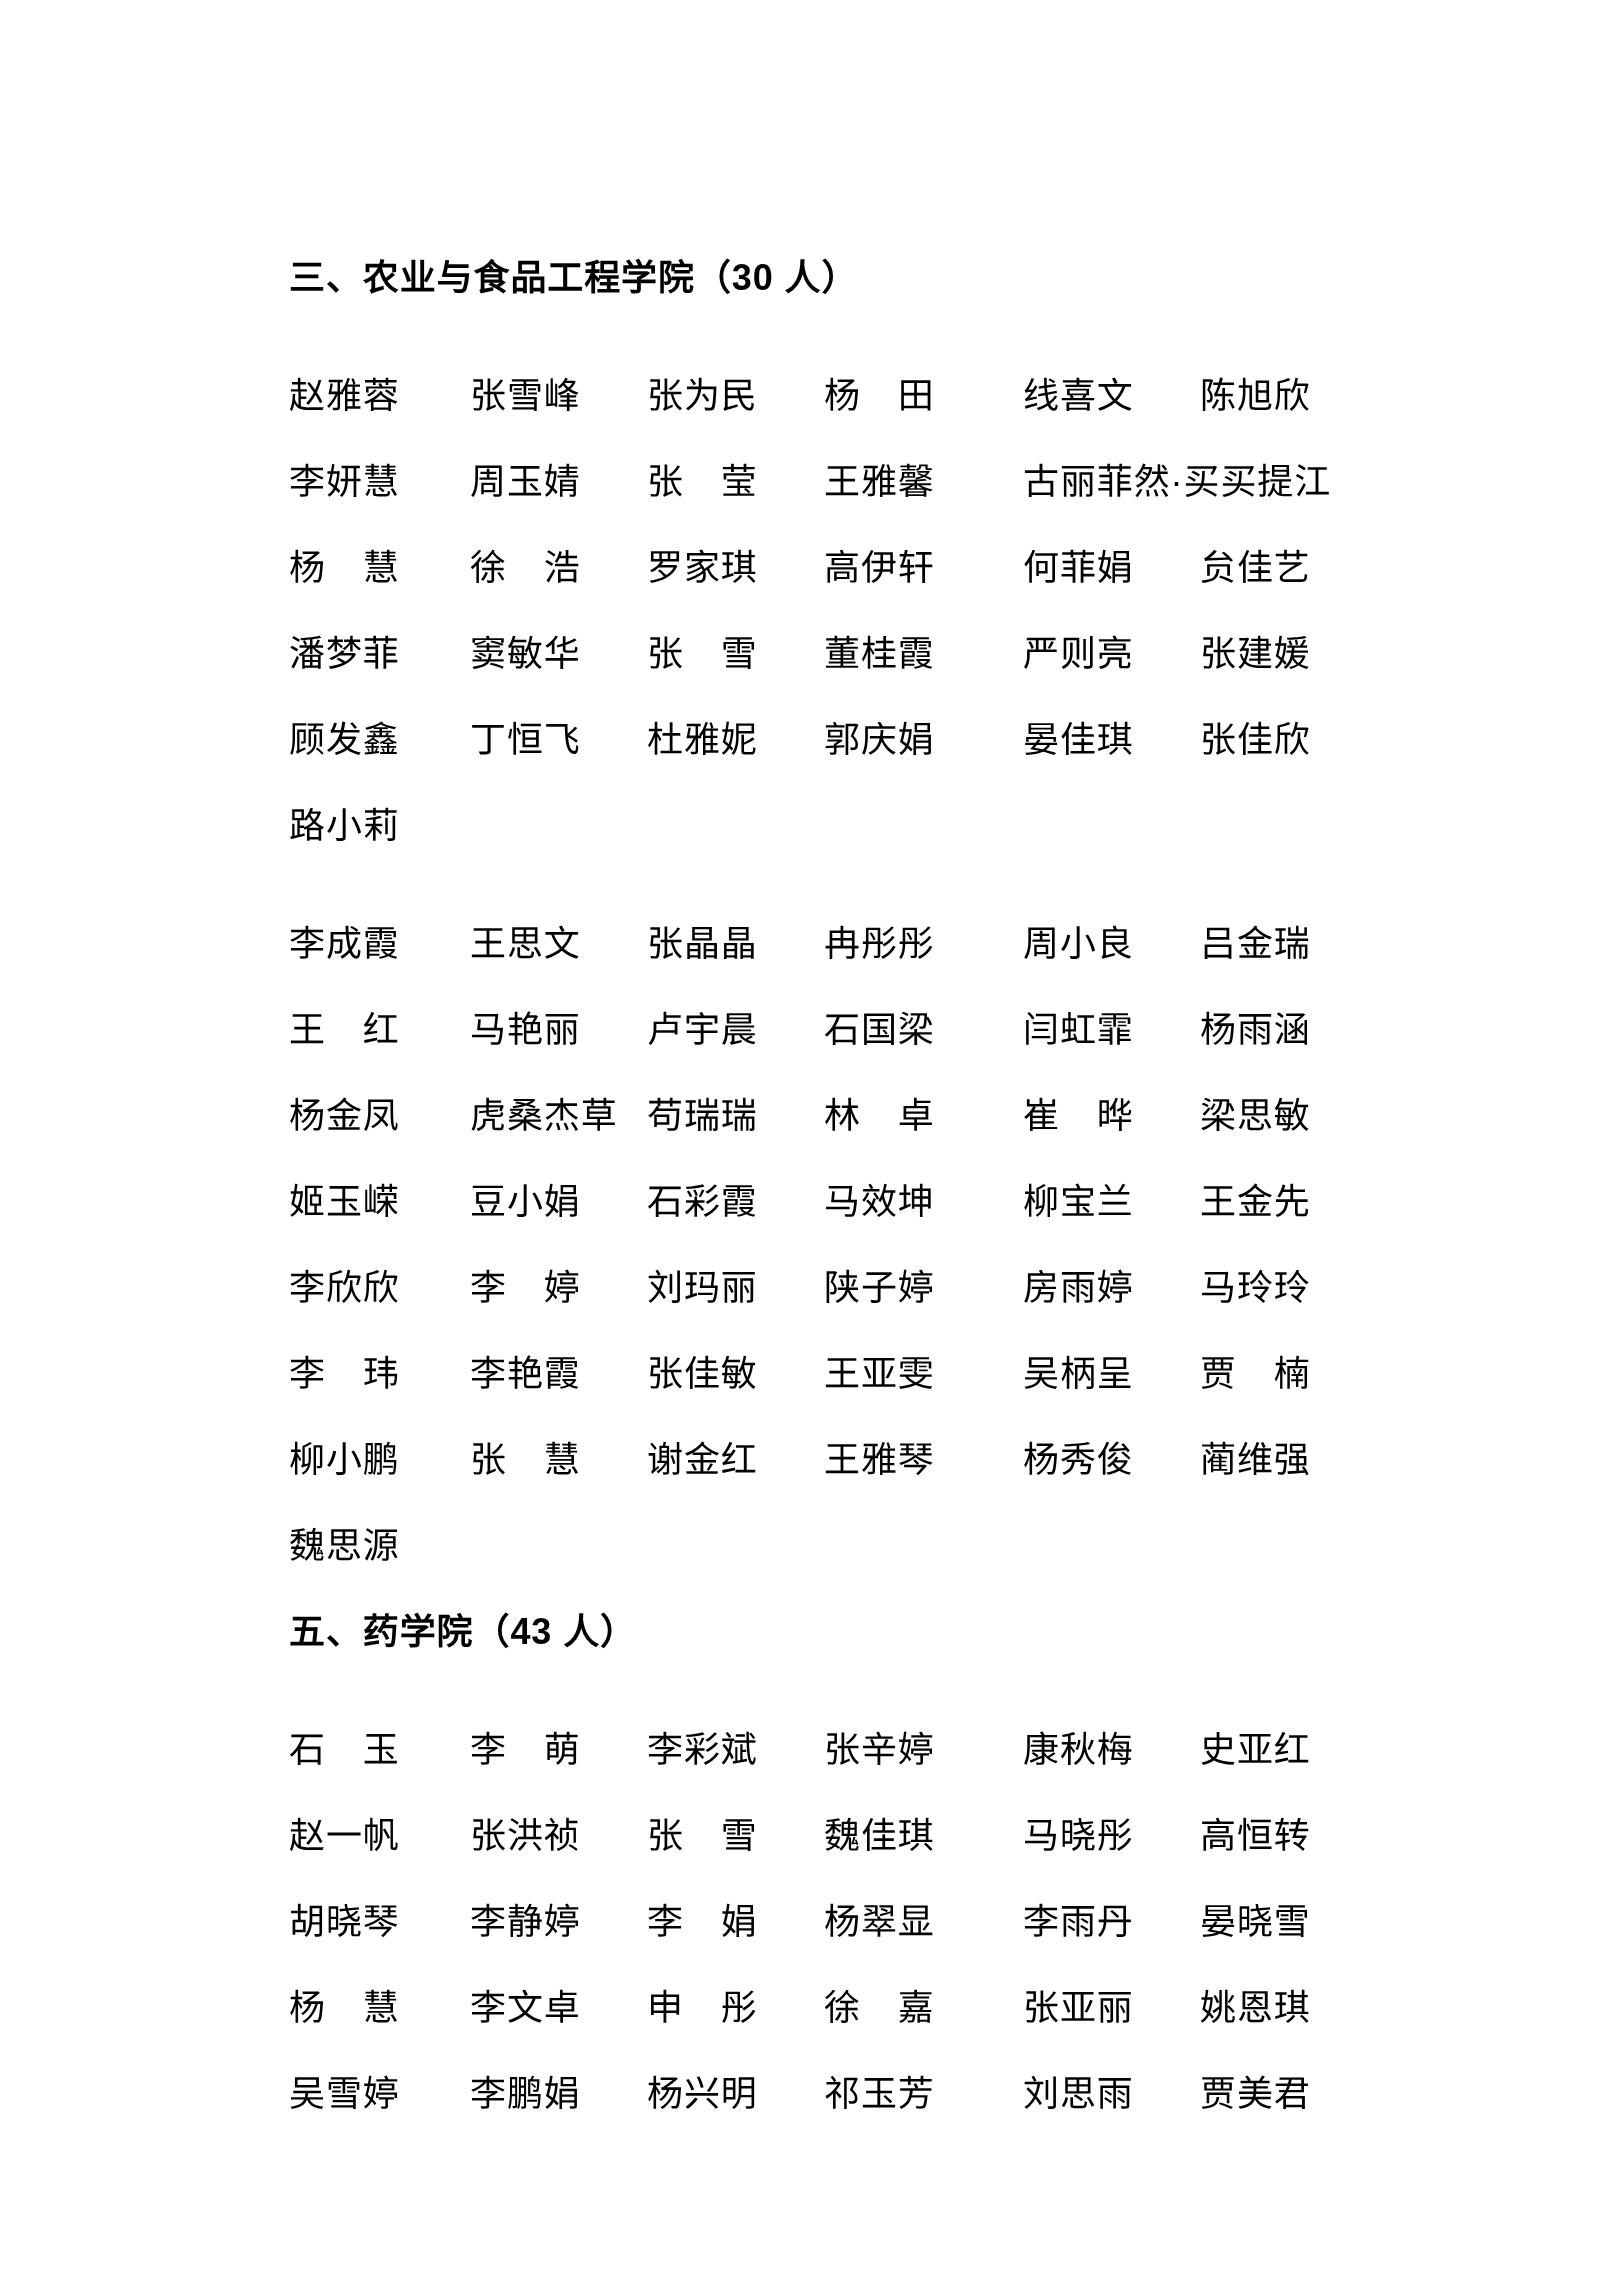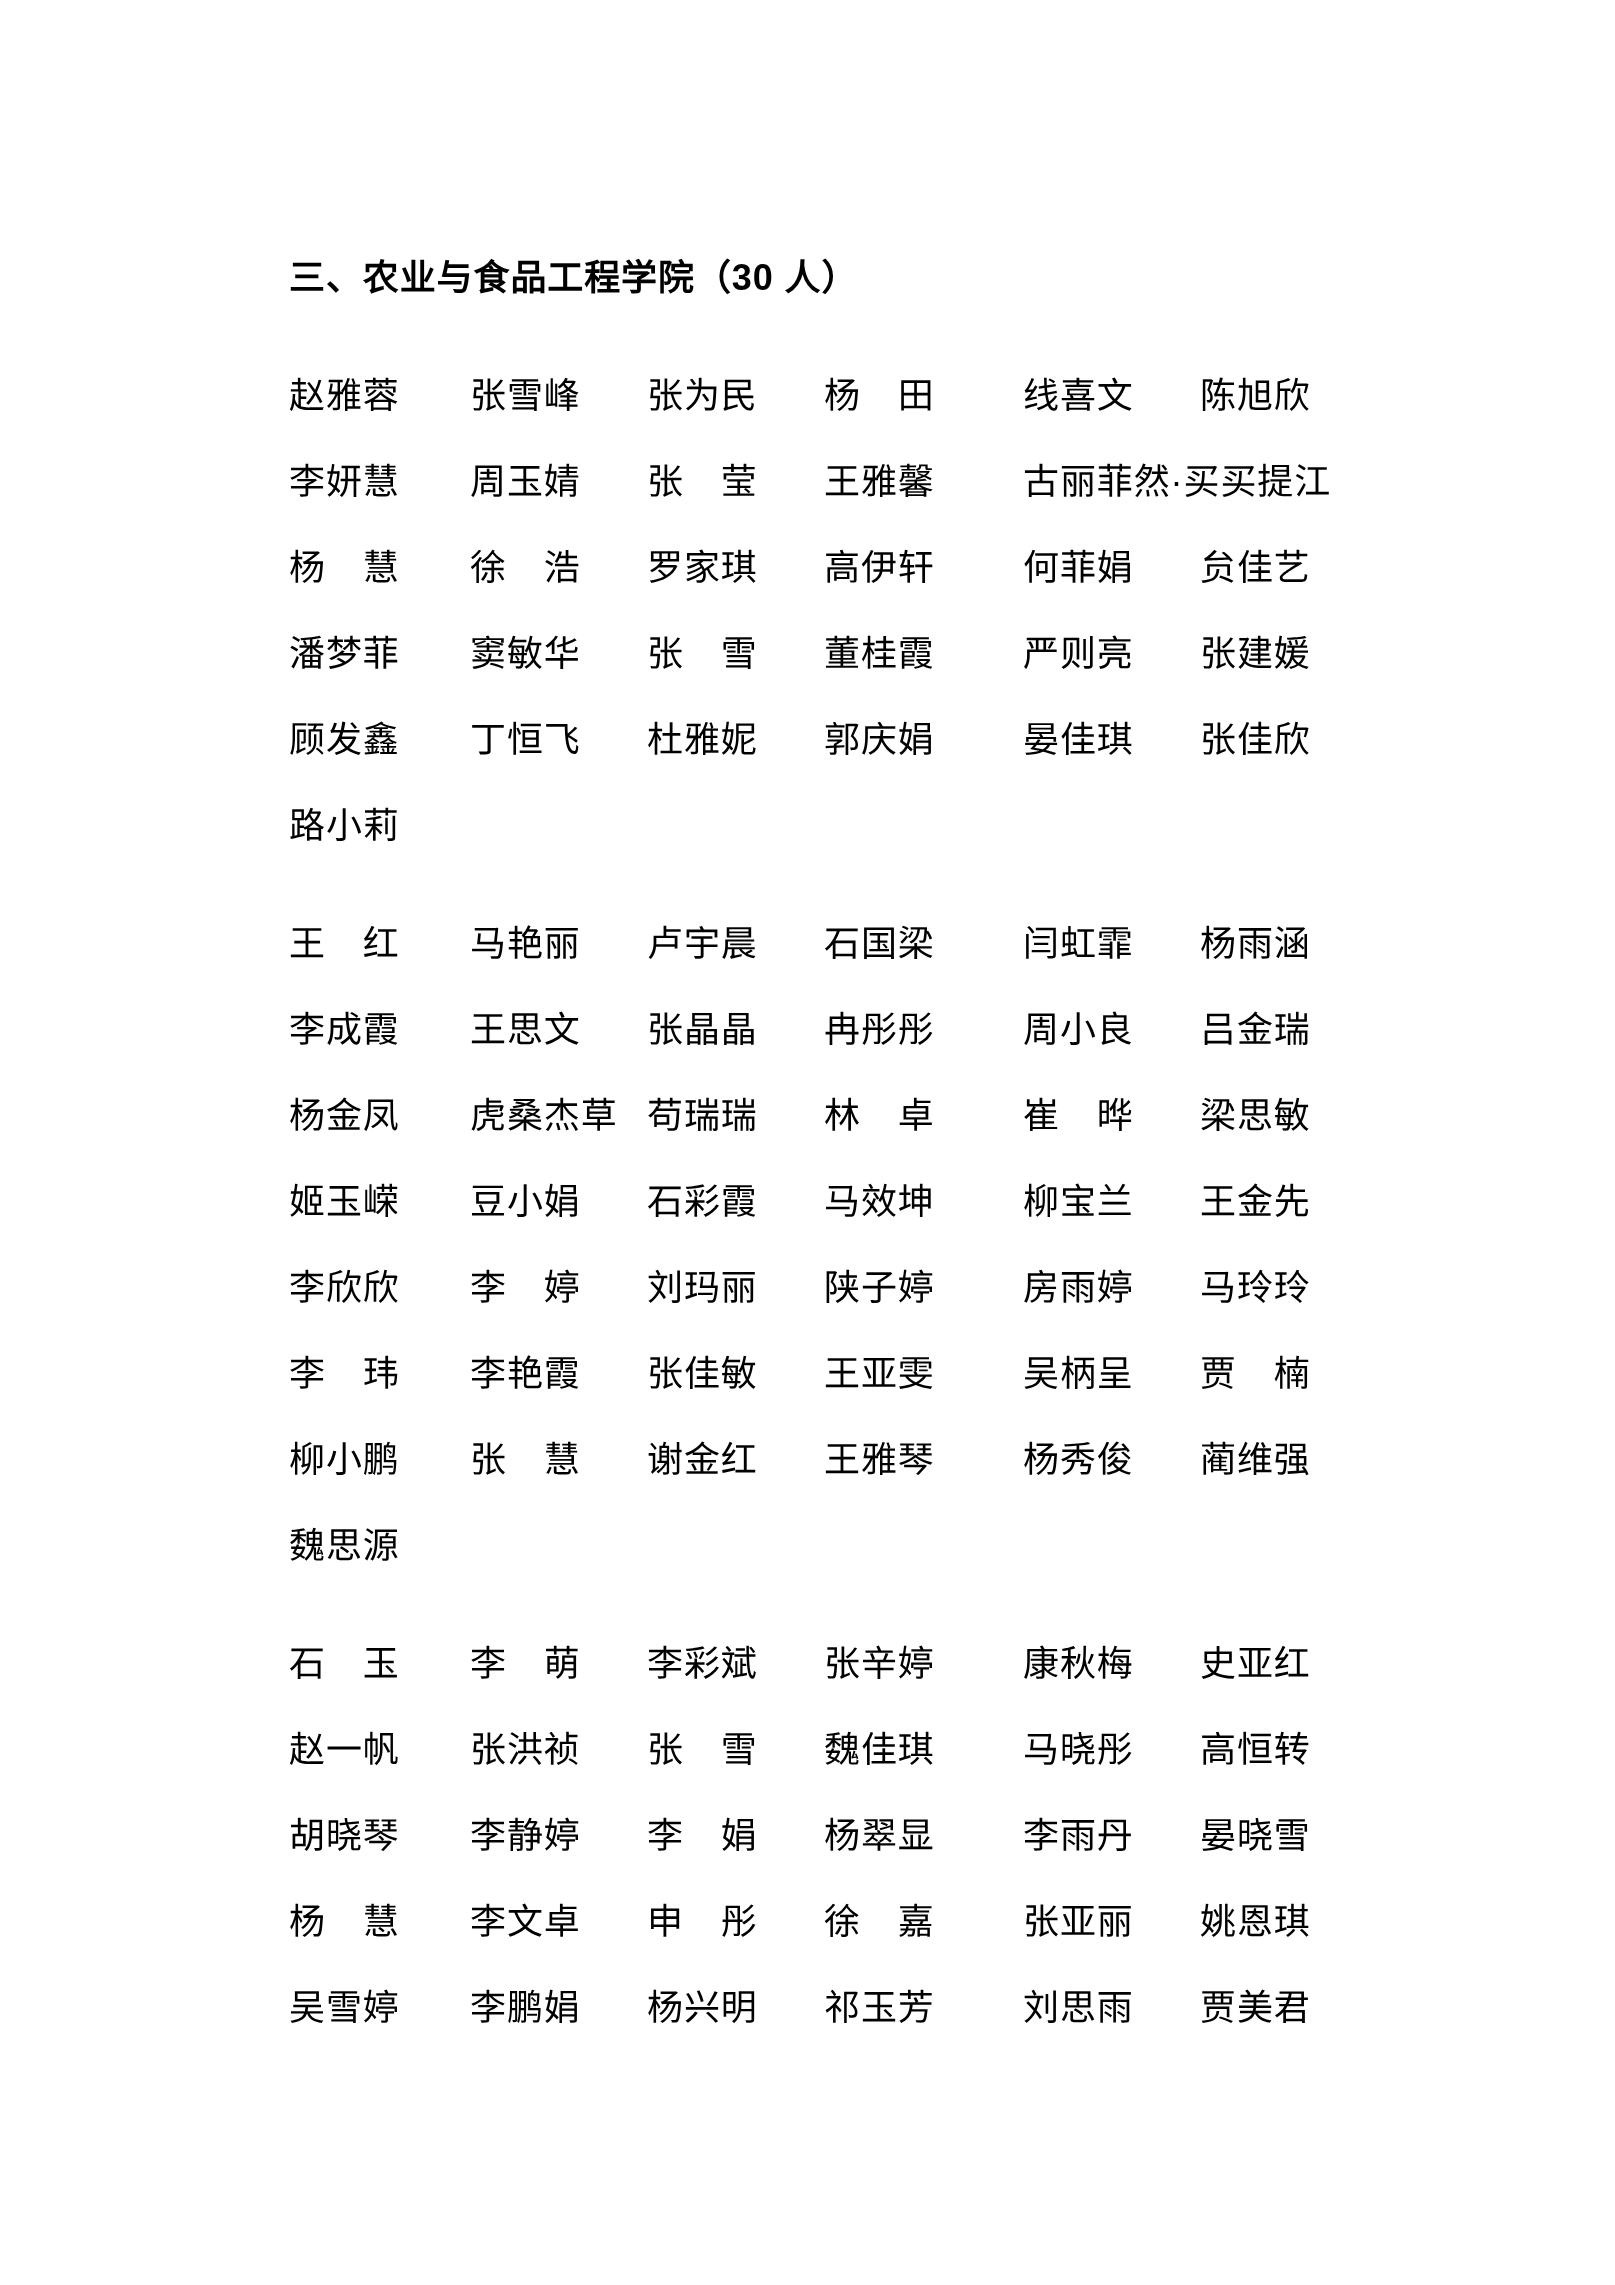--- a/index.html
+++ b/index.html
@@ -88,36 +88,36 @@
       </div>
       <div class="name-row">
         <span class="name">路小莉</span>
       </div>
     </div>
   </section>
 
   <section>
     <div class="rows">
       <div class="name-row">
+        <span class="name">李成霞</span>
+        <span class="name">王思文</span>
+        <span class="name">张晶晶</span>
+        <span class="name">冉彤彤</span>
+        <span class="name">周小良</span>
+        <span class="name">吕金瑞</span>
+      </div>
+      <div class="name-row">
         <span class="name">王　红</span>
         <span class="name">马艳丽</span>
         <span class="name">卢宇晨</span>
         <span class="name">石国梁</span>
         <span class="name">闫虹霏</span>
         <span class="name">杨雨涵</span>
       </div>
       <div class="name-row">
-        <span class="name">李成霞</span>
-        <span class="name">王思文</span>
-        <span class="name">张晶晶</span>
-        <span class="name">冉彤彤</span>
-        <span class="name">周小良</span>
-        <span class="name">吕金瑞</span>
-      </div>
-      <div class="name-row">
         <span class="name">杨金凤</span>
         <span class="name">虎桑杰草</span>
         <span class="name">苟瑞瑞</span>
         <span class="name">林　卓</span>
         <span class="name">崔　晔</span>
         <span class="name">梁思敏</span>
       </div>
       <div class="name-row">
         <span class="name">姬玉嵘</span>
         <span class="name">豆小娟</span>
@@ -150,20 +150,21 @@
         <span class="name">杨秀俊</span>
         <span class="name">蔺维强</span>
       </div>
       <div class="name-row">
         <span class="name">魏思源</span>
       </div>
     </div>
   </section>
 
   <section>
+    <h2 class="hd">五、药学院（43 人）</h2>
     <div class="rows">
       <div class="name-row">
         <span class="name">石　玉</span>
         <span class="name">李　萌</span>
         <span class="name">李彩斌</span>
         <span class="name">张辛婷</span>
         <span class="name">康秋梅</span>
         <span class="name">史亚红</span>
       </div>
       <div class="name-row">

